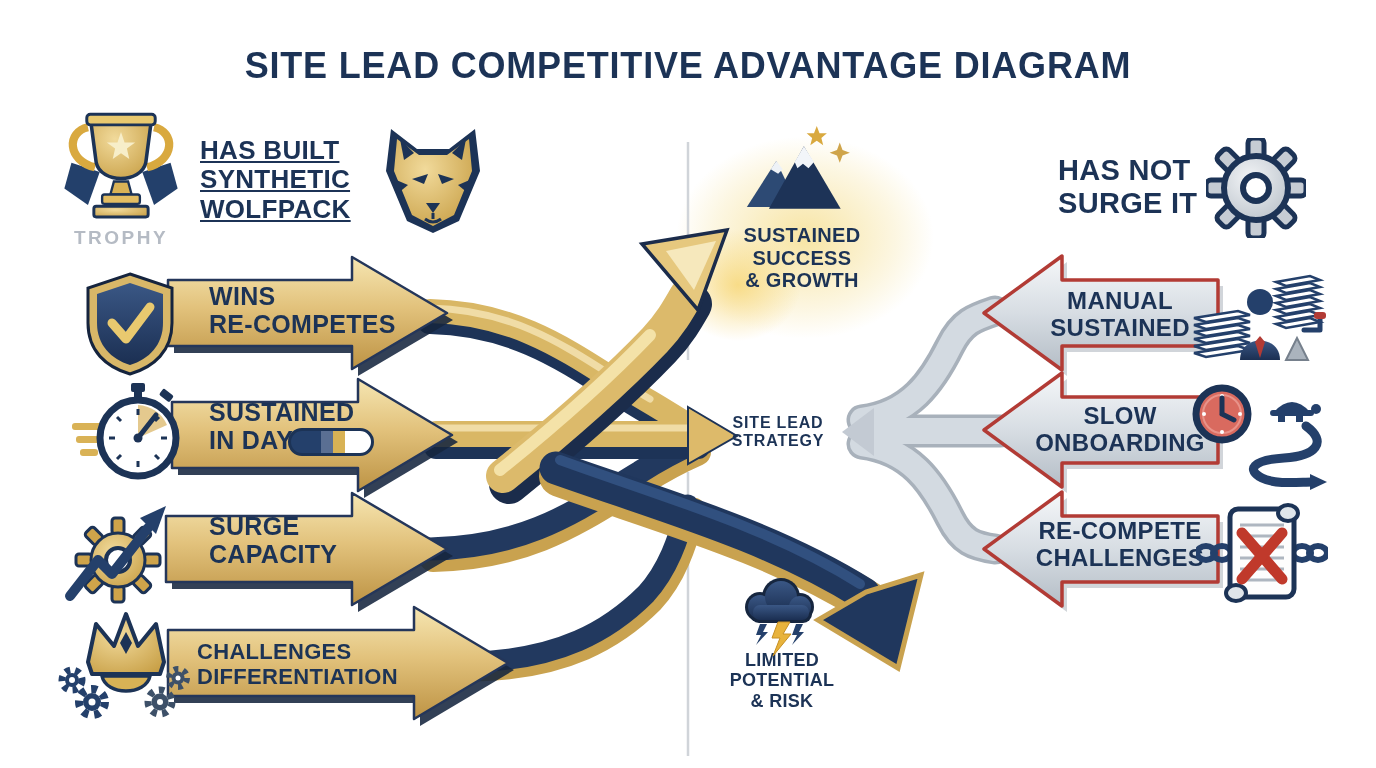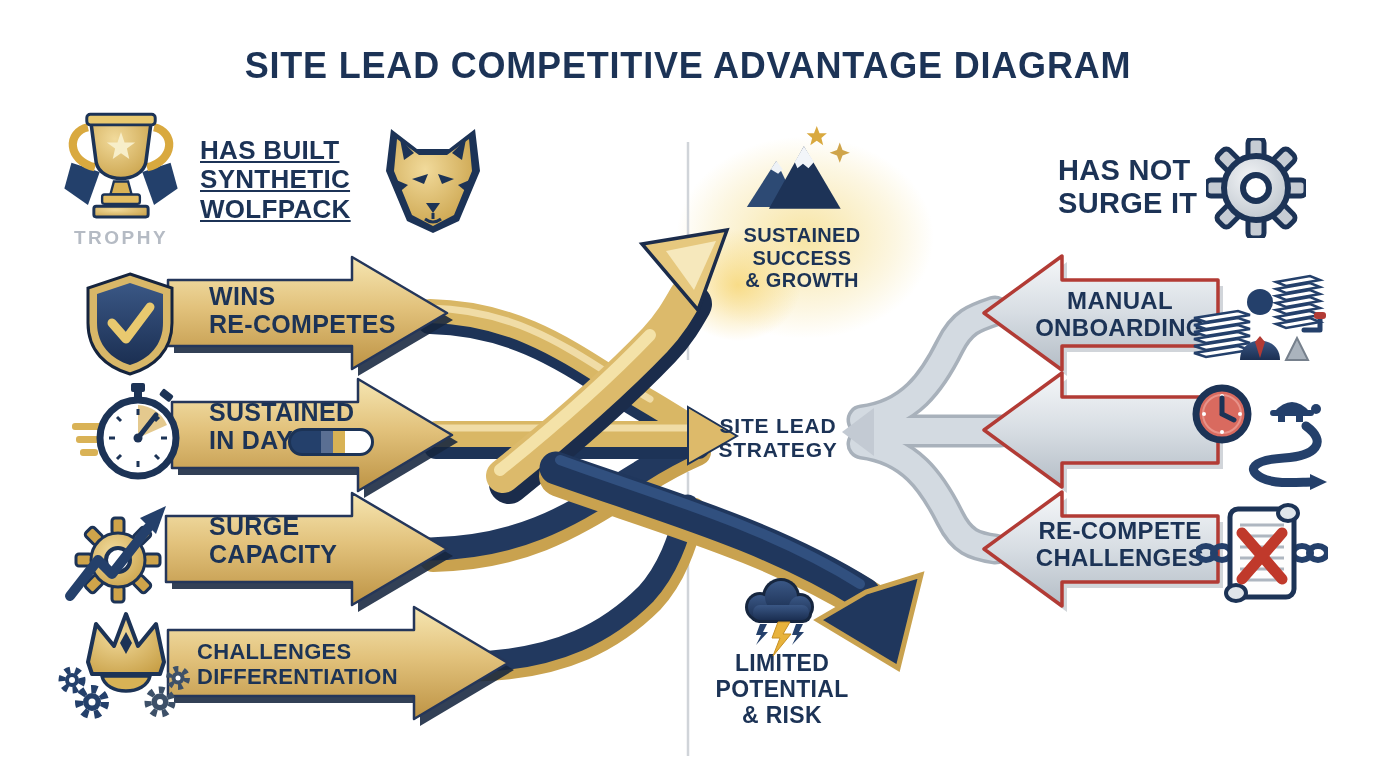--- a/index.html
+++ b/index.html
@@ -8,23 +8,23 @@
   .abs{position:absolute;}
   .lbl{position:absolute;font-weight:800;color:#1c3356;white-space:pre-line;
        line-height:1.13;letter-spacing:.3px;font-family:"Liberation Sans",sans-serif;}
   .title{font-size:36px;letter-spacing:.8px;text-align:center;width:1376px;left:0;top:46px;}
   .hdrL{font-size:26px;left:200px;top:136px;text-decoration:underline;}
   .hdrR{font-size:29px;left:1058px;top:154px;}
   .capt{font-size:19px;font-weight:700;color:#b5bbc4;letter-spacing:2.5px;text-align:center;}
   .itemL{font-size:25px;left:209px;}
   .itemL4{font-size:22px;left:197px;}
   .itemR{font-size:24px;left:1022px;width:196px;text-align:center;}
-  .hub{font-size:21px;left:688px;top:414px;width:180px;text-align:center;letter-spacing:.8px;}
+  .hub{font-size:16px;left:688px;top:414px;width:180px;text-align:center;letter-spacing:.8px;}
   .outP{font-size:20px;left:722px;top:224px;width:160px;text-align:center;}
-  .outN{font-size:23px;left:702px;top:650px;width:160px;text-align:center;}
+  .outN{font-size:18px;left:702px;top:650px;width:160px;text-align:center;}
   .glow{position:absolute;pointer-events:none;}
   .capsule{position:absolute;left:288px;top:428px;width:80px;height:22px;border:3px solid #1c3356;
            border-radius:14px;background:linear-gradient(90deg,#24406b 0 38%,#5a6f93 38% 52%,#d8b255 52% 68%,#ffffff 68%);}
 </style>
 </head>
 <body>
 
 <div id="canvas">
 
   <div class="glow" style="left:640px;top:108px;width:330px;height:270px;
@@ -148,20 +148,22 @@
 RE-COMPETES</div>
   <div class="lbl itemL" style="top:398px;">SUSTAINED
 IN DAYS</div>
   <div class="capsule"></div>
   <div class="lbl itemL" style="top:512px;">SURGE
 CAPACITY</div>
   <div class="lbl itemL4" style="top:640px;">CHALLENGES
 DIFFERENTIATION</div>
 
   <div class="lbl itemR" style="top:287px;">MANUAL
+SUSTAINED</div>
+  <div class="lbl itemR" style="top:402px;">SLOW
 ONBOARDING</div>
   <div class="lbl itemR" style="top:517px;">RE-COMPETE
 CHALLENGES</div>
 
   <div class="lbl hub">SITE LEAD
 STRATEGY</div>
   <div class="lbl outP">SUSTAINED
 SUCCESS
 &amp; GROWTH</div>
   <div class="lbl outN">LIMITED

